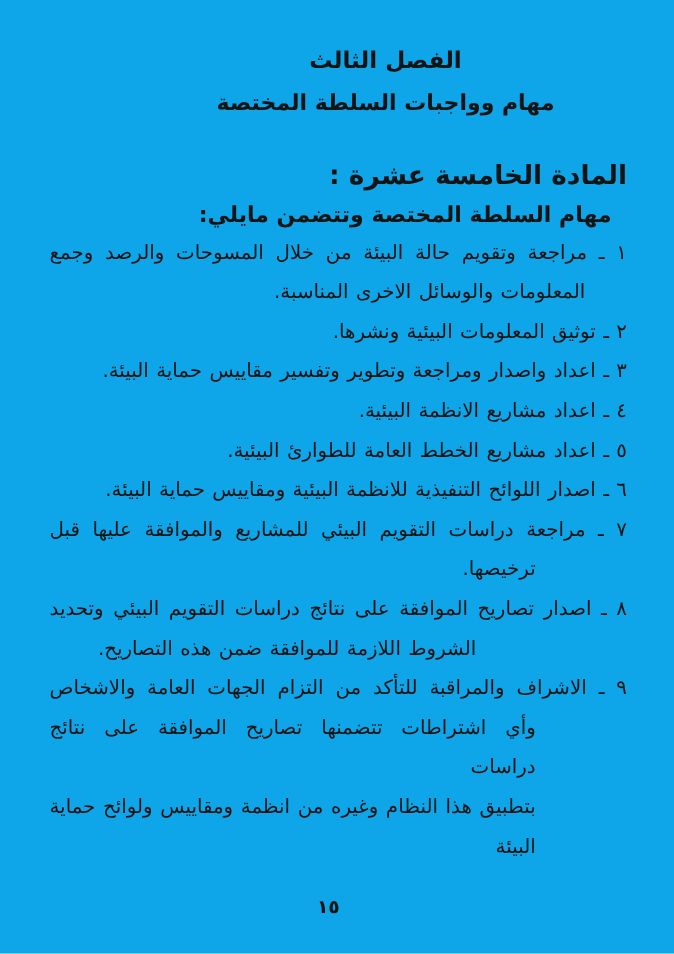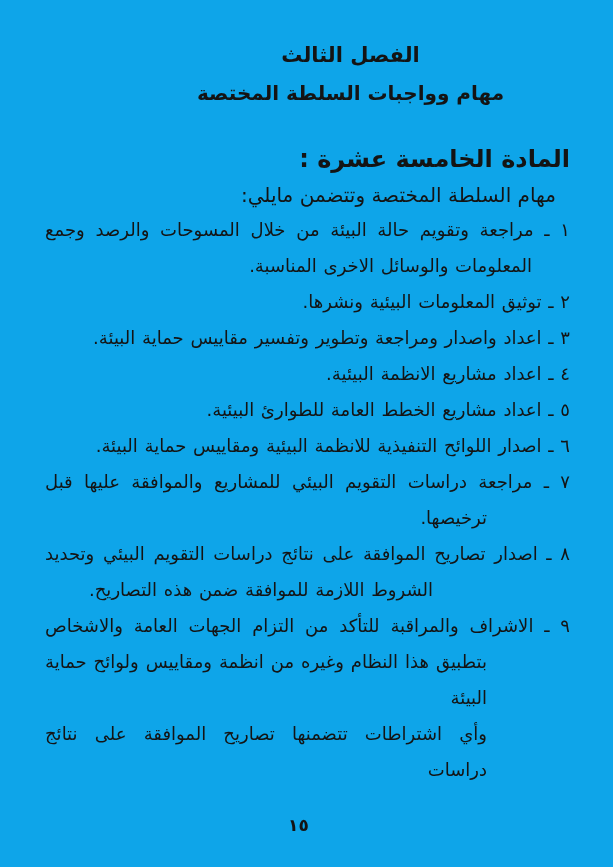--- a/index.html
+++ b/index.html
@@ -36,21 +36,21 @@
   .article-heading {
     margin-top: 36px;
     font-size: 24px;
     font-weight: bold;
     line-height: 30px;
     text-align: right;
   }
   .section-intro {
     margin-top: 6px;
     font-size: 20px;
-    font-weight: normal;
+    font-weight: bold;
     line-height: 30px;
     padding-right: 14px;
   }
   .items {
     margin-top: 2px;
     font-size: 18px;
   }
   .line {
     line-height: 36px;
     text-align: right;
@@ -123,21 +123,21 @@
         <div class="line end ind-md">ترخيصها.</div>
       </div>
 
       <div>
         <div class="line stretch">٨ ـ اصدار تصاريح الموافقة على نتائج دراسات التقويم البيئي وتحديد</div>
         <div class="line end ind-lg">الشروط اللازمة للموافقة ضمن هذه التصاريح.</div>
       </div>
 
       <div>
         <div class="line stretch">٩ ـ الاشراف والمراقبة للتأكد من التزام الجهات العامة والاشخاص</div>
+        <div class="line stretch ind-md">وأي اشتراطات تتضمنها تصاريح الموافقة على نتائج دراسات</div>
         <div class="line stretch ind-md">بتطبيق هذا النظام وغيره من انظمة ومقاييس ولوائح حماية البيئة</div>
-        <div class="line stretch ind-md">وأي اشتراطات تتضمنها تصاريح الموافقة على نتائج دراسات</div>
       </div>
 
     </div>
   </div>
 
   <div class="page-number">١٥</div>
 </div>
 
 </body></html>

